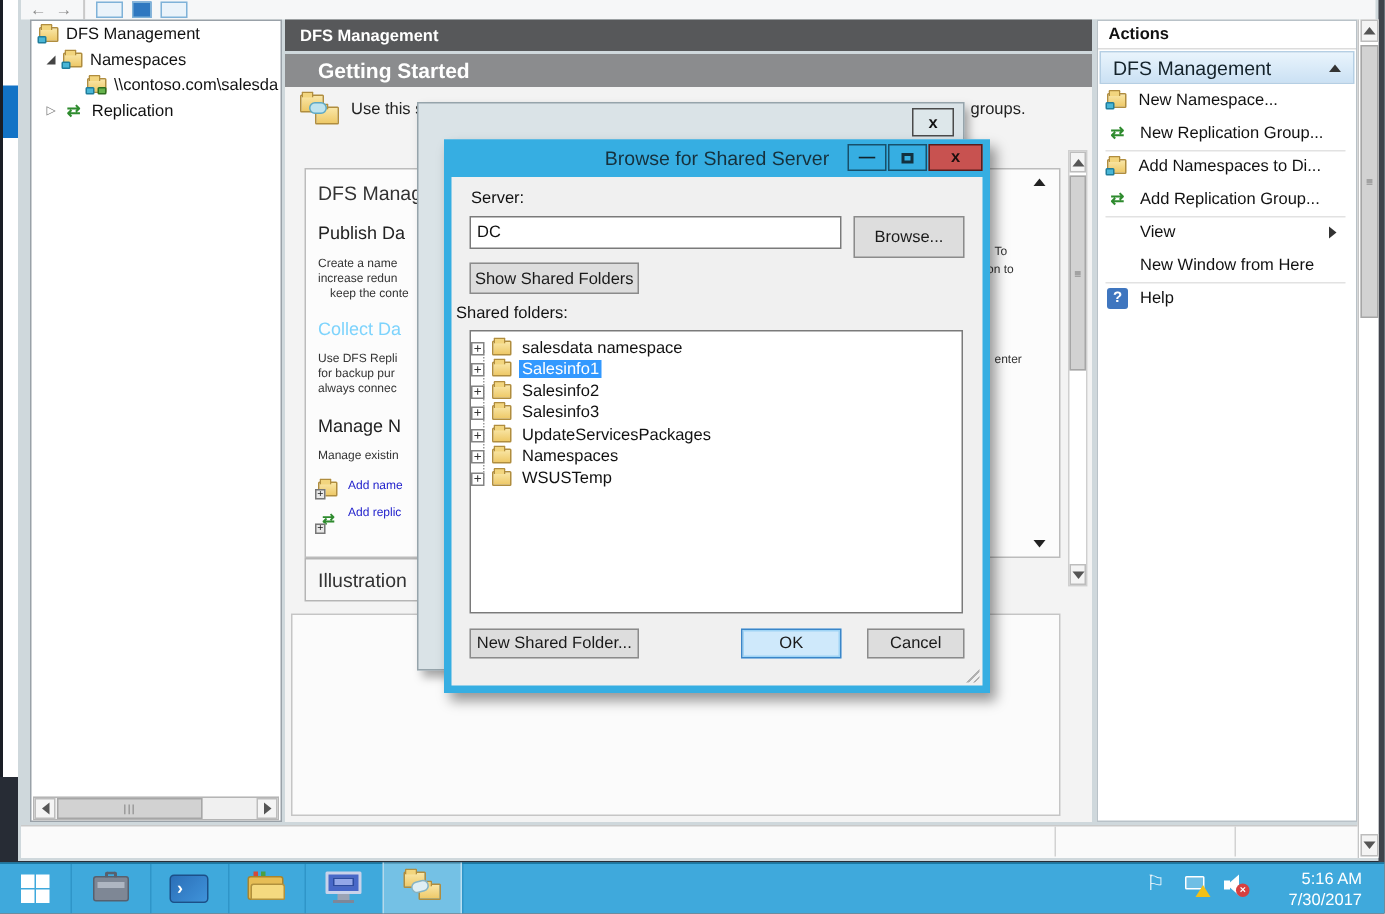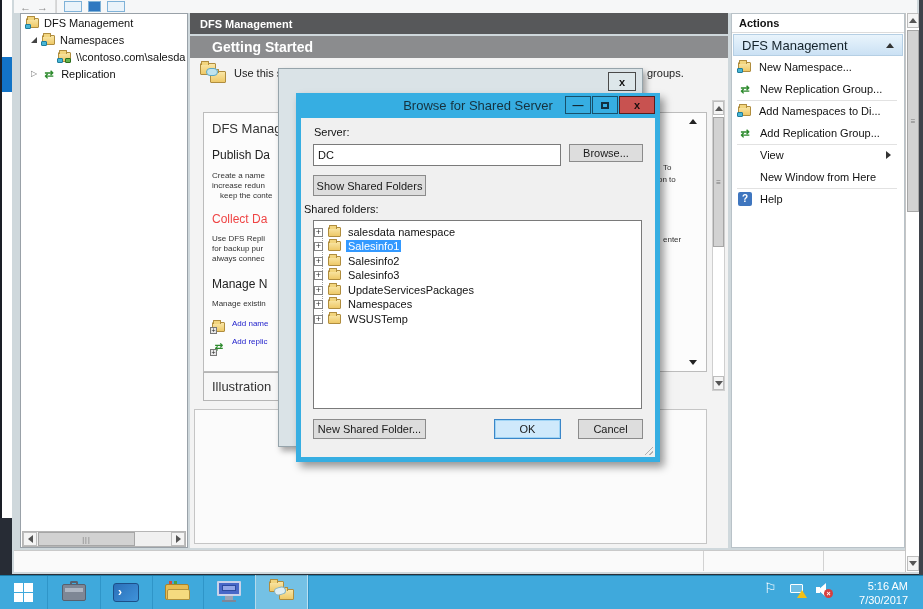--- a/index.html
+++ b/index.html
@@ -124,21 +124,21 @@
 <div class="abs" style="left:203px;top:112px;width:504px;height:260px;background:#fcfcfc;border:1px solid #bcbcbc"></div>
 <span class="abs tri tri-up" style="left:689px;top:119px;border-bottom-color:#222"></span>
 <span class="abs tri tri-down" style="left:689px;top:360px;border-top-color:#222"></span>
 <div class="abs nw" style="left:212px;top:121px;font-size:13px;color:#333">DFS Manag</div>
 
 <div class="abs nw" style="left:212px;top:148px;font-size:12px;color:#222">Publish Da</div>
 <div class="abs nw" style="left:212px;top:171px;font-size:8px;color:#333">Create a name</div>
 <div class="abs nw" style="left:212px;top:181px;font-size:8px;color:#333">increase redun</div>
 <div class="abs nw" style="left:220px;top:191px;font-size:8px;color:#333">keep the conte</div>
 
-<div class="abs nw" style="left:212px;top:212px;font-size:12px;color:#ef4444">Collect Da</div>
+<div class="abs nw" style="left:212px;top:212px;font-size:12px;color:#7dd3fc">Collect Da</div>
 <div class="abs nw" style="left:212px;top:234px;font-size:8px;color:#333">Use DFS Repli</div>
 <div class="abs nw" style="left:212px;top:244px;font-size:8px;color:#333">for backup pur</div>
 <div class="abs nw" style="left:212px;top:254px;font-size:8px;color:#333">always connec</div>
 
 <div class="abs nw" style="left:212px;top:277px;font-size:12px;color:#222">Manage N</div>
 <div class="abs nw" style="left:212px;top:299px;font-size:8px;color:#333">Manage existin</div>
 
 <div class="abs" style="left:212px;top:318px"><span class="ic-folder"><span class="ov-plus">+</span></span></div>
 <div class="abs nw" style="left:232px;top:319px;font-size:8px;color:#2222cc">Add name</div>
 <div class="abs" style="left:212px;top:336px"><span class="ic-repl" style="font-size:10px">⇄</span><span class="ov-plus" style="position:absolute;left:-2px;bottom:-2px">+</span></div>
@@ -235,21 +235,21 @@
 <div class="capbtn" style="left:565px;top:96px;width:26px;height:18px;background:#36aee2;border:1px solid #17506b;z-index:52">—</div>
 <div class="capbtn" style="left:592px;top:96px;width:26px;height:18px;background:#36aee2;border:1px solid #17506b;z-index:52">
   <span style="width:8px;height:7px;border:2px solid #12303f;display:inline-block"></span>
 </div>
 <div class="capbtn" style="left:619px;top:96px;width:36px;height:18px;background:#c85250;border:1px solid #571d1d;color:#1c0f0f;z-index:52">x</div>
 
 <div class="abs nw" style="left:314px;top:126px;font-size:11px;color:#111;z-index:55">Server:</div>
 <div class="abs" style="left:313px;top:144px;width:248px;height:22px;background:#fff;border:1px solid #7a7a7a;display:flex;align-items:center;padding-left:4px;z-index:55">
   <span class="nw" style="font-size:11px;color:#111">DC</span>
 </div>
-<div class="btn" style="left:569px;top:144px;width:74px;height:18px;z-index:55">Browse...</div>
+<div class="btn" style="left:569px;top:144px;width:74px;height:28px;z-index:55">Browse...</div>
 <div class="btn" style="left:313px;top:175px;width:113px;height:21px;z-index:55">Show Shared Folders</div>
 <div class="abs nw" style="left:304px;top:203px;font-size:11px;color:#111;z-index:55">Shared folders:</div>
 
 <div class="abs" style="left:313px;top:220px;width:329px;height:189px;background:#fff;border:1px solid #7a7a7a;z-index:55"></div>
 <div class="abs" style="left:322px;top:233px;width:1px;height:86px;border-left:1px dotted #9a9a9a;z-index:56"></div>
 
 <div class="lrow" style="top:225px;z-index:57">
   <span class="plusbox"></span>
   <span class="ic-folder"></span>
   <span class="lbl nw">salesdata namespace</span>

